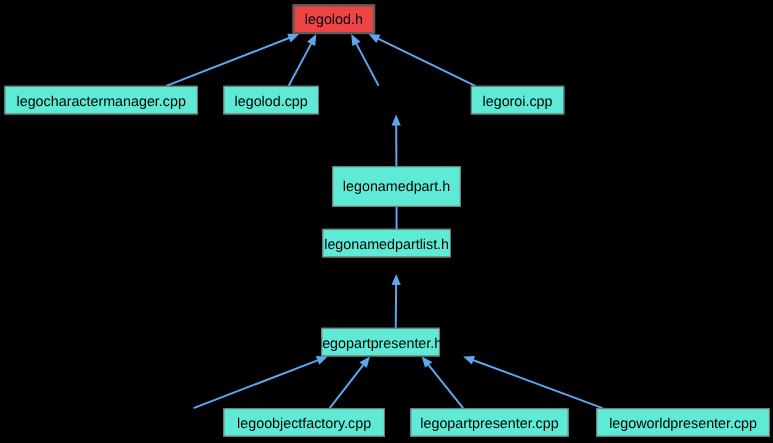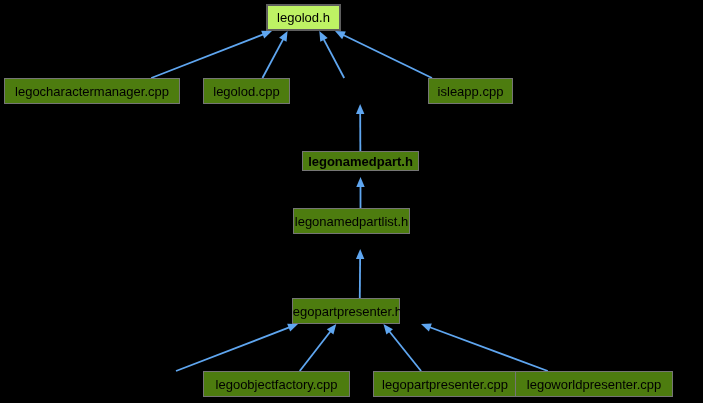--- a/index.html
+++ b/index.html
@@ -17,32 +17,32 @@
   }
   #edges {
     position: absolute;
     left: 0;
     top: 0;
     pointer-events: none;
   }
   .node {
     position: absolute;
     box-sizing: border-box;
-    background: #4d7c0f;
+    background: #5eead4;
     border: 1.5px solid #757575;
     color: #000000;
     font-size: 13px;
     display: flex;
     align-items: center;
     justify-content: center;
     white-space: nowrap;
     cursor: pointer;
   }
   .node.main {
-    background: #bef264;
+    background: #ef4444;
     border: 2px solid #5e5e5e;
   }
 </style>
 </head>
 <body>
 
 <div id="graph">
   <svg id="edges" width="703" height="403" viewBox="0 0 703 403">
       <line x1="151.22" y1="78" x2="264.54458834764205" y2="33.90117856980315" stroke="#5fa6f0" stroke-width="1.8"></line>
       <polygon points="272,31 264.2038541836992,38.54056432974187 261.1576166854059,30.712382094766003" fill="#5fa6f0"></polygon>
@@ -63,20 +63,20 @@
       <line x1="299.74" y1="371" x2="331.35145327177247" y2="330.31713297444395" stroke="#5fa6f0" stroke-width="1.8"></line>
       <polygon points="336.26,324 333.4408114012987,334.47340325037436 326.8078217781325,329.3194291857355" fill="#5fa6f0"></polygon>
       <line x1="421.06" y1="371" x2="388.43918077631577" y2="330.24565381411065" stroke="#5fa6f0" stroke-width="1.8"></line>
       <polygon points="383.44,324 392.9679442228028,329.1824973600725 386.4100077179866,334.43163717520406" fill="#5fa6f0"></polygon>
       <line x1="547.78" y1="371" x2="428.5011332777494" y2="326.78082713404496" stroke="#5fa6f0" stroke-width="1.8"></line>
       <polygon points="421,324 431.83635084256036,323.53793894673777 428.9164823518131,331.41412888837465" fill="#5fa6f0"></polygon>
     </svg>
 <div class="node main" style="left: 266px; top: 4px; width: 75px; height: 27px;">legolod.h</div>
     <div class="node" style="left: 4px; top: 78px; width: 176px; height: 26px;">legocharactermanager.cpp</div>
     <div class="node" style="left: 203px; top: 78px; width: 87px; height: 26px;">legolod.cpp</div>
-    <div class="node" style="left: 428px; top: 78px; width: 85px; height: 26px;">isleapp.cpp</div>
-    <div class="node" style="left: 302px; top: 151px; width: 117px; height: 20px; font-weight: bold;">legonamedpart.h</div>
+    <div class="node" style="left: 428px; top: 78px; width: 85px; height: 26px;">legoroi.cpp</div>
+    <div class="node" style="left: 302px; top: 151px; width: 117px; height: 37px;">legonamedpart.h</div>
     <div class="node" style="left: 293px; top: 208px; width: 117px; height: 26px;">legonamedpartlist.h</div>
     <div class="node" style="left: 292px; top: 298px; width: 108px; height: 26px;">legopartpresenter.h</div>
     <div class="node" style="left: 203px; top: 371px; width: 147px; height: 26px;">legoobjectfactory.cpp</div>
     <div class="node" style="left: 373px; top: 371px; width: 144px; height: 26px;">legopartpresenter.cpp</div>
-    <div class="node" style="left: 515px; top: 371px; width: 158px; height: 26px;">legoworldpresenter.cpp</div>
+    <div class="node" style="left: 542px; top: 371px; width: 158px; height: 26px;">legoworldpresenter.cpp</div>
   </div>
 
 </body></html>

